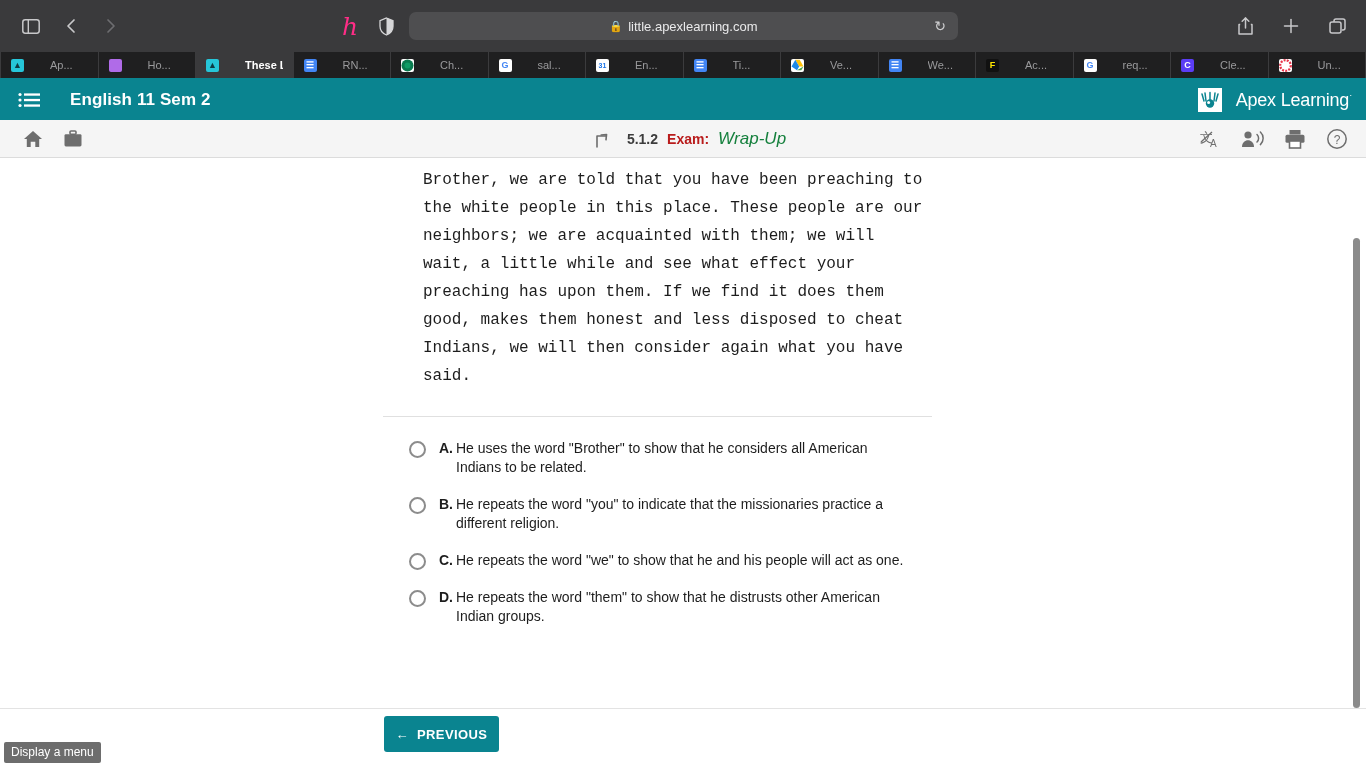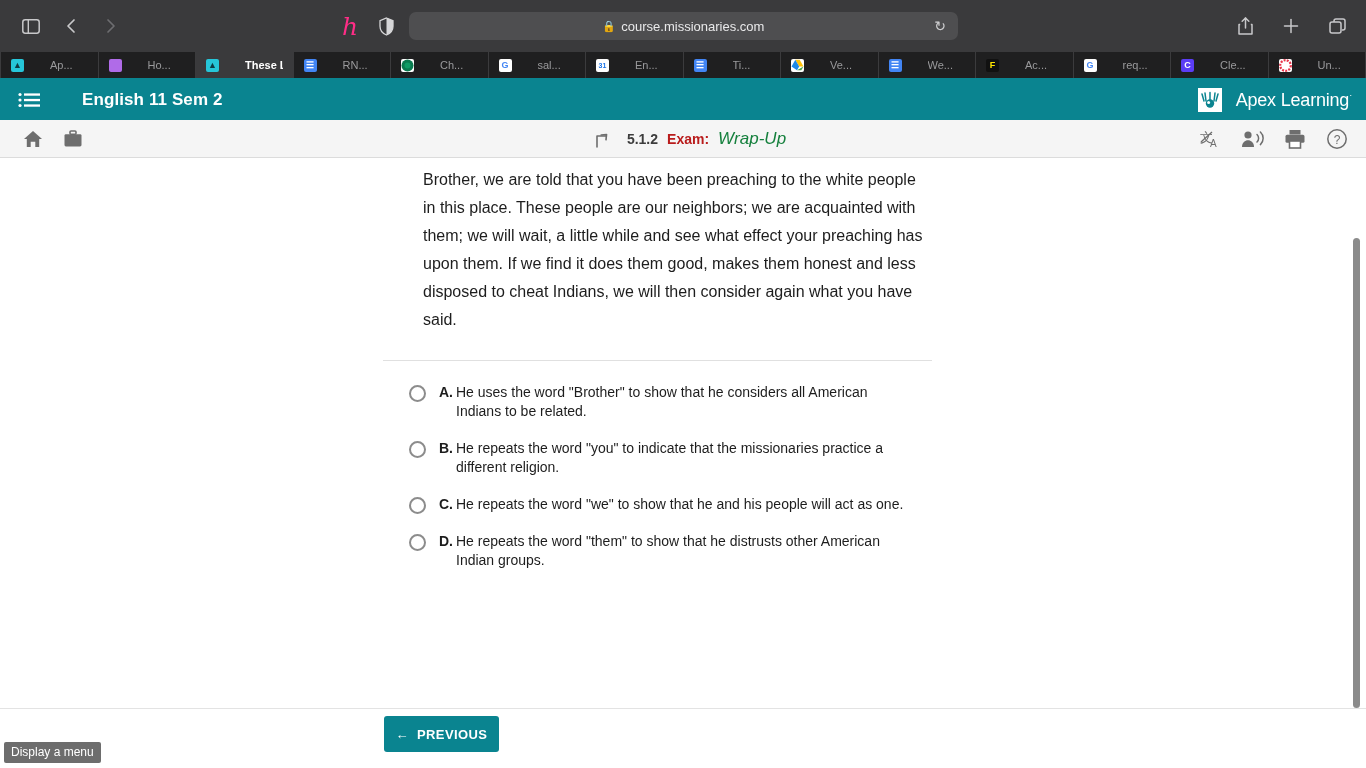--- a/index.html
+++ b/index.html
@@ -128,21 +128,21 @@
   .menu-icon-btn {
     width: 30px; height: 30px;
     display: flex; align-items: center; justify-content: center;
     cursor: pointer;
   }
   .list-icon { display: block; }
   .course-title {
     color: #ffffff;
     font-size: 17px;
     font-weight: bold;
-    margin-left: 38px;
+    margin-left: 26px;
     letter-spacing: 0.1px;
   }
   .brand {
     position: absolute;
     right: 14px;
     display: flex; align-items: center; gap: 14px;
   }
   .brand-mark {
     width: 24px; height: 24px;
     background: #ffffff;
@@ -205,20 +205,21 @@
     width: 550px;
     margin: 0 auto 0 383px;
     padding-top: 8px;
   }
   .passage {
     font-size: 16px;
     line-height: 28px;
     color: #1d1d1d;
     padding-left: 40px;
     padding-right: 10px;
+    font-family: Liberation Mono, monospace;
   }
   .question {
     font-size: 15px;
     line-height: 21px;
     color: #1d1d1d;
     margin-top: 22px;
     padding-right: 10px;
   }
   .question em { font-style: italic; }
   .divider {
@@ -357,21 +358,21 @@
       <svg width="15" height="19" viewBox="0 0 15 19">
           <path d="M7.5 1 L14 3.6 V9.2 C14 13.4 11 16.6 7.5 18 C4 16.6 1 13.4 1 9.2 V3.6 Z" fill="none" stroke="#d6d6d8" stroke-width="1.3"></path>
           <path d="M7.5 1 L14 3.6 V9.2 C14 13.4 11 16.6 7.5 18 Z" fill="#d6d6d8"></path>
         </svg>
     </div>
   </div>
 
   <div class="urlbar">
     <span class="urlbar-text">
       <span class="lock-ico">🔒</span>
-      <span>course.missionaries.com</span>
+      <span>little.apexlearning.com</span>
     </span>
     <span class="reload-ico">↻</span>
   </div>
 
   <div class="chrome-right">
     <div class="chrome-btn">
       <svg width="15" height="18" viewBox="0 0 15 18">
           <path d="M7.5 1 L7.5 11" stroke="currentColor" stroke-width="1.5" stroke-linecap="round"></path>
           <polyline points="4.2,4.3 7.5,1 10.8,4.3" fill="none" stroke="currentColor" stroke-width="1.5" stroke-linecap="round" stroke-linejoin="round"></polyline>
           <path d="M2.2 7.5 H1 V17 H14 V7.5 H12.8" fill="none" stroke="currentColor" stroke-width="1.5" stroke-linejoin="round"></path>

